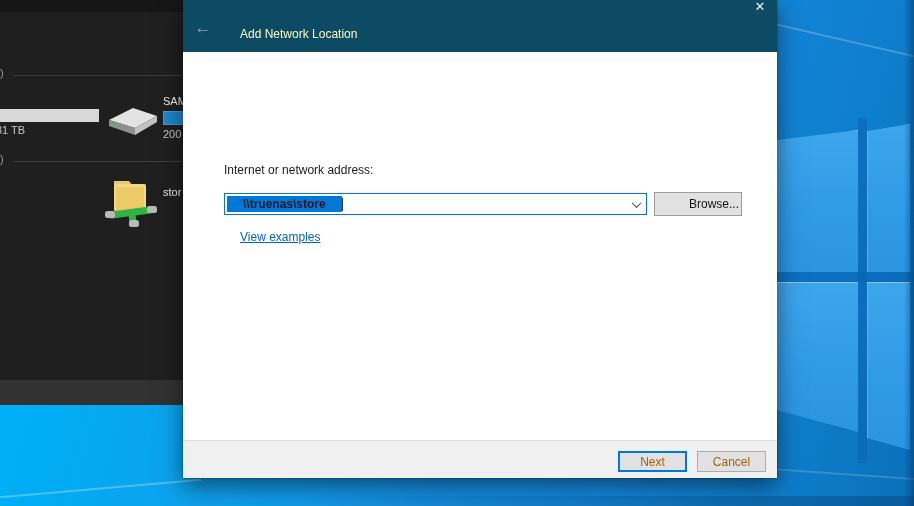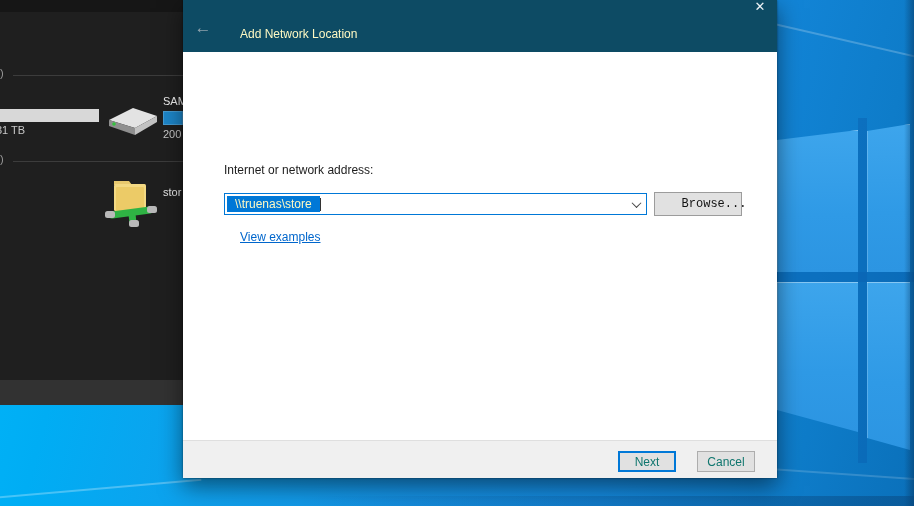--- a/index.html
+++ b/index.html
@@ -59,28 +59,28 @@
   .wiz-header{position:absolute;left:0;top:0;width:100%;height:52px;background:var(--header-teal);}
   .back-btn{position:absolute;left:9px;top:19px;width:22px;height:18px;color:#8fa3ad;font-size:17px;line-height:18px;text-align:center;cursor:default;}
   .wiz-title{position:absolute;left:57px;top:27px;font-size:12px;color:#fef9c3;}
   .close-btn{position:absolute;right:9px;top:-1px;width:16px;height:16px;color:#edf3f6;font-size:13px;line-height:16px;text-align:center;cursor:default;}
   .wiz-body{position:absolute;left:0;top:52px;right:0;bottom:38px;background:#fff;}
   .wiz-heading{position:absolute;left:41px;top:22px;font-size:15.5px;color:var(--heading-blue);font-weight:400;}
   .wiz-desc{position:absolute;left:41px;top:57px;font-size:12px;color:#1c1c1c;}
   .addr-label{position:absolute;left:41px;top:111px;font-size:12px;color:#1c1c1c;}
   .combo{position:absolute;left:41px;top:141px;width:423px;height:22px;background:#fff;border:1px solid var(--focus-blue);display:flex;align-items:center;}
   .combo-value{flex:1;padding-left:2px;font-size:12px;line-height:16px;white-space:nowrap;overflow:hidden;}
-  .sel{background:var(--selection-blue);color:#fef9c3;padding:1px 8px;}
+  .sel{background:var(--selection-blue);color:#0f172a;padding:1px 16px;font-weight:bold;}
   .caret{display:inline-block;width:1px;height:13px;background:#333;vertical-align:middle;margin-left:0;}
   .combo-drop{width:20px;height:100%;display:flex;align-items:center;justify-content:center;}
   .chev{width:7px;height:7px;border-right:1.3px solid #444;border-bottom:1.3px solid #444;transform:rotate(45deg) translate(-1px,-1px);}
-  .browse-btn{position:absolute;left:471px;top:140px;width:88px;height:24px;background:#e1e1e1;border:1px solid #9c9c9c;font-size:12px;color:#111;display:flex;align-items:center;justify-content:center;font-family:Liberation Mono, monospace;padding-left:32px;}
+  .browse-btn{position:absolute;left:471px;top:140px;width:88px;height:24px;background:#e1e1e1;border:1px solid #9c9c9c;font-size:12px;color:#111;display:flex;align-items:center;justify-content:center;font-family:Liberation Sans, sans-serif;padding-left:32px;}
   .examples-link{position:absolute;left:57px;top:178px;font-size:12px;color:var(--link-blue);text-decoration:underline;cursor:default;}
   .wiz-footer{position:absolute;left:0;bottom:0;width:100%;height:38px;background:#f0f0f0;border-top:1px solid #dfdfdf;}
-  .btn{position:absolute;top:10px;width:58px;height:21px;font-size:12px;color:#0f766e;display:flex;align-items:center;justify-content:center;background:#e1e1e1;font-family:"Liberation Sans",sans-serif;}
+  .btn{position:absolute;top:10px;width:69px;height:21px;font-size:12px;color:#a16207;display:flex;align-items:center;justify-content:center;background:#e1e1e1;font-family:"Liberation Sans",sans-serif;}
   .next-btn{left:435px;border:2px solid var(--focus-blue);}
   .cancel-btn{left:514px;border:1px solid #adadad;}
 </style>
 </head>
 <body>
 
 <div id="screen">
 
   <div class="wallpaper">
     <div class="cross-v"></div>

